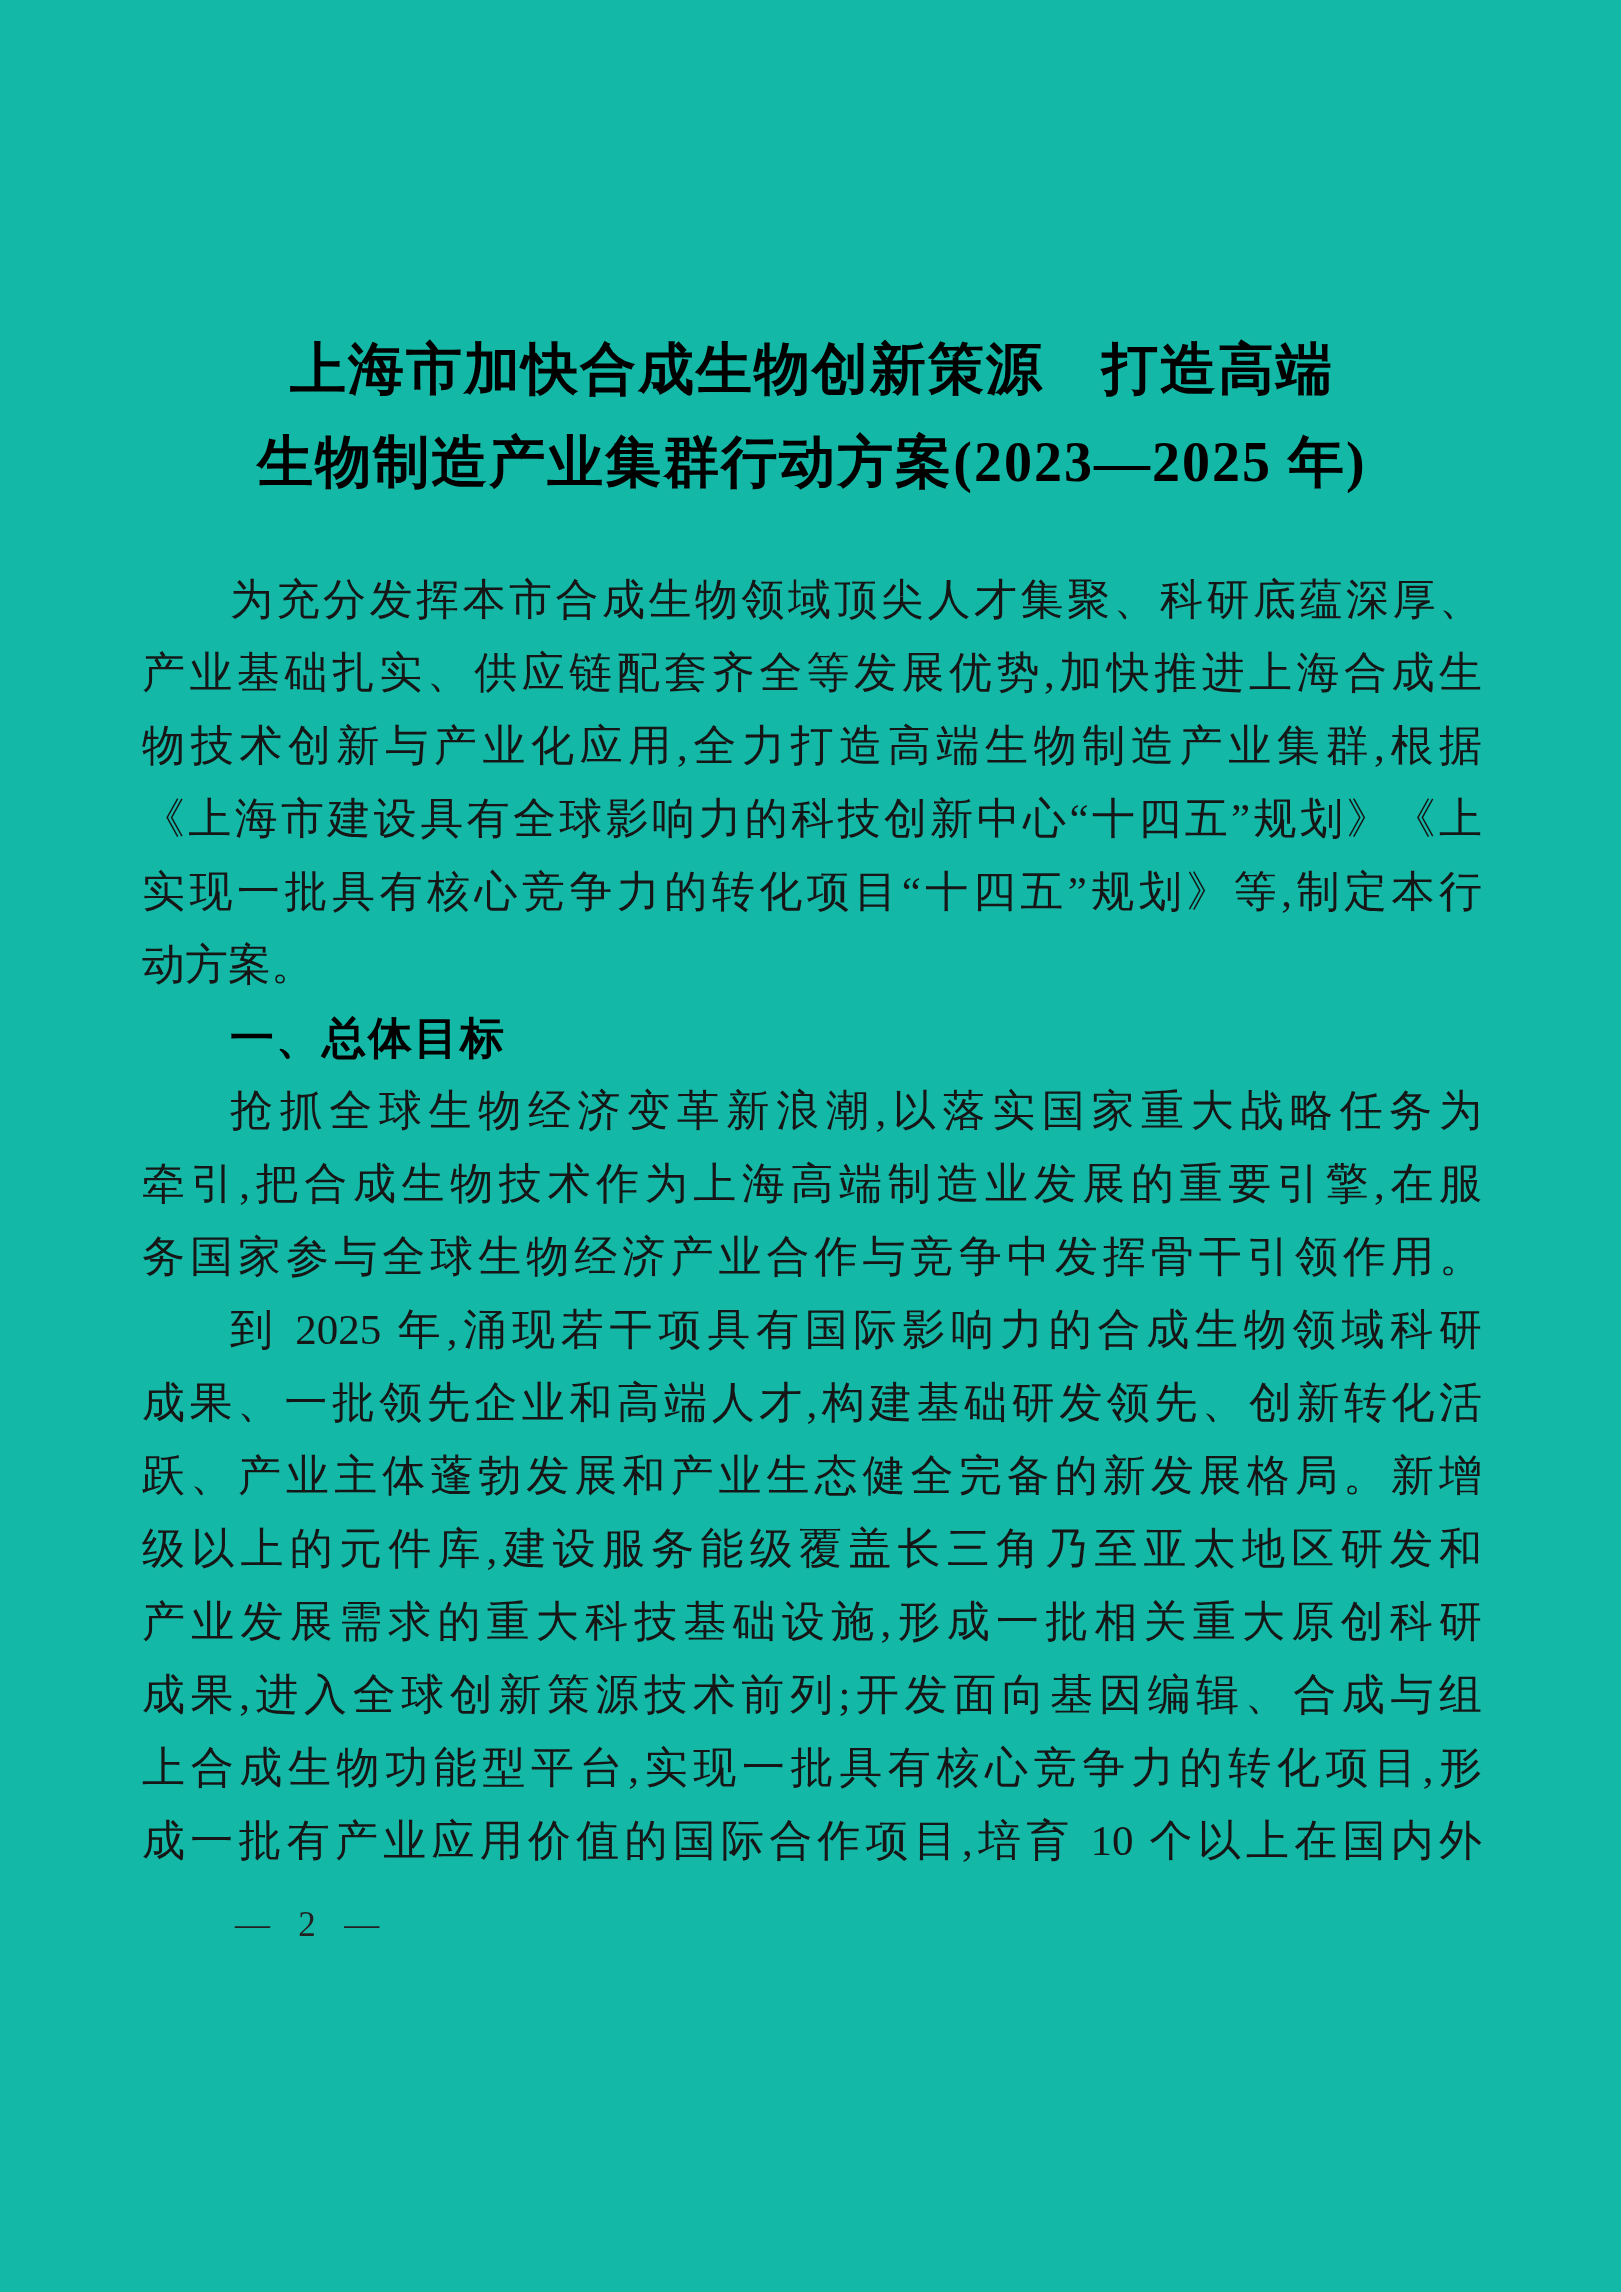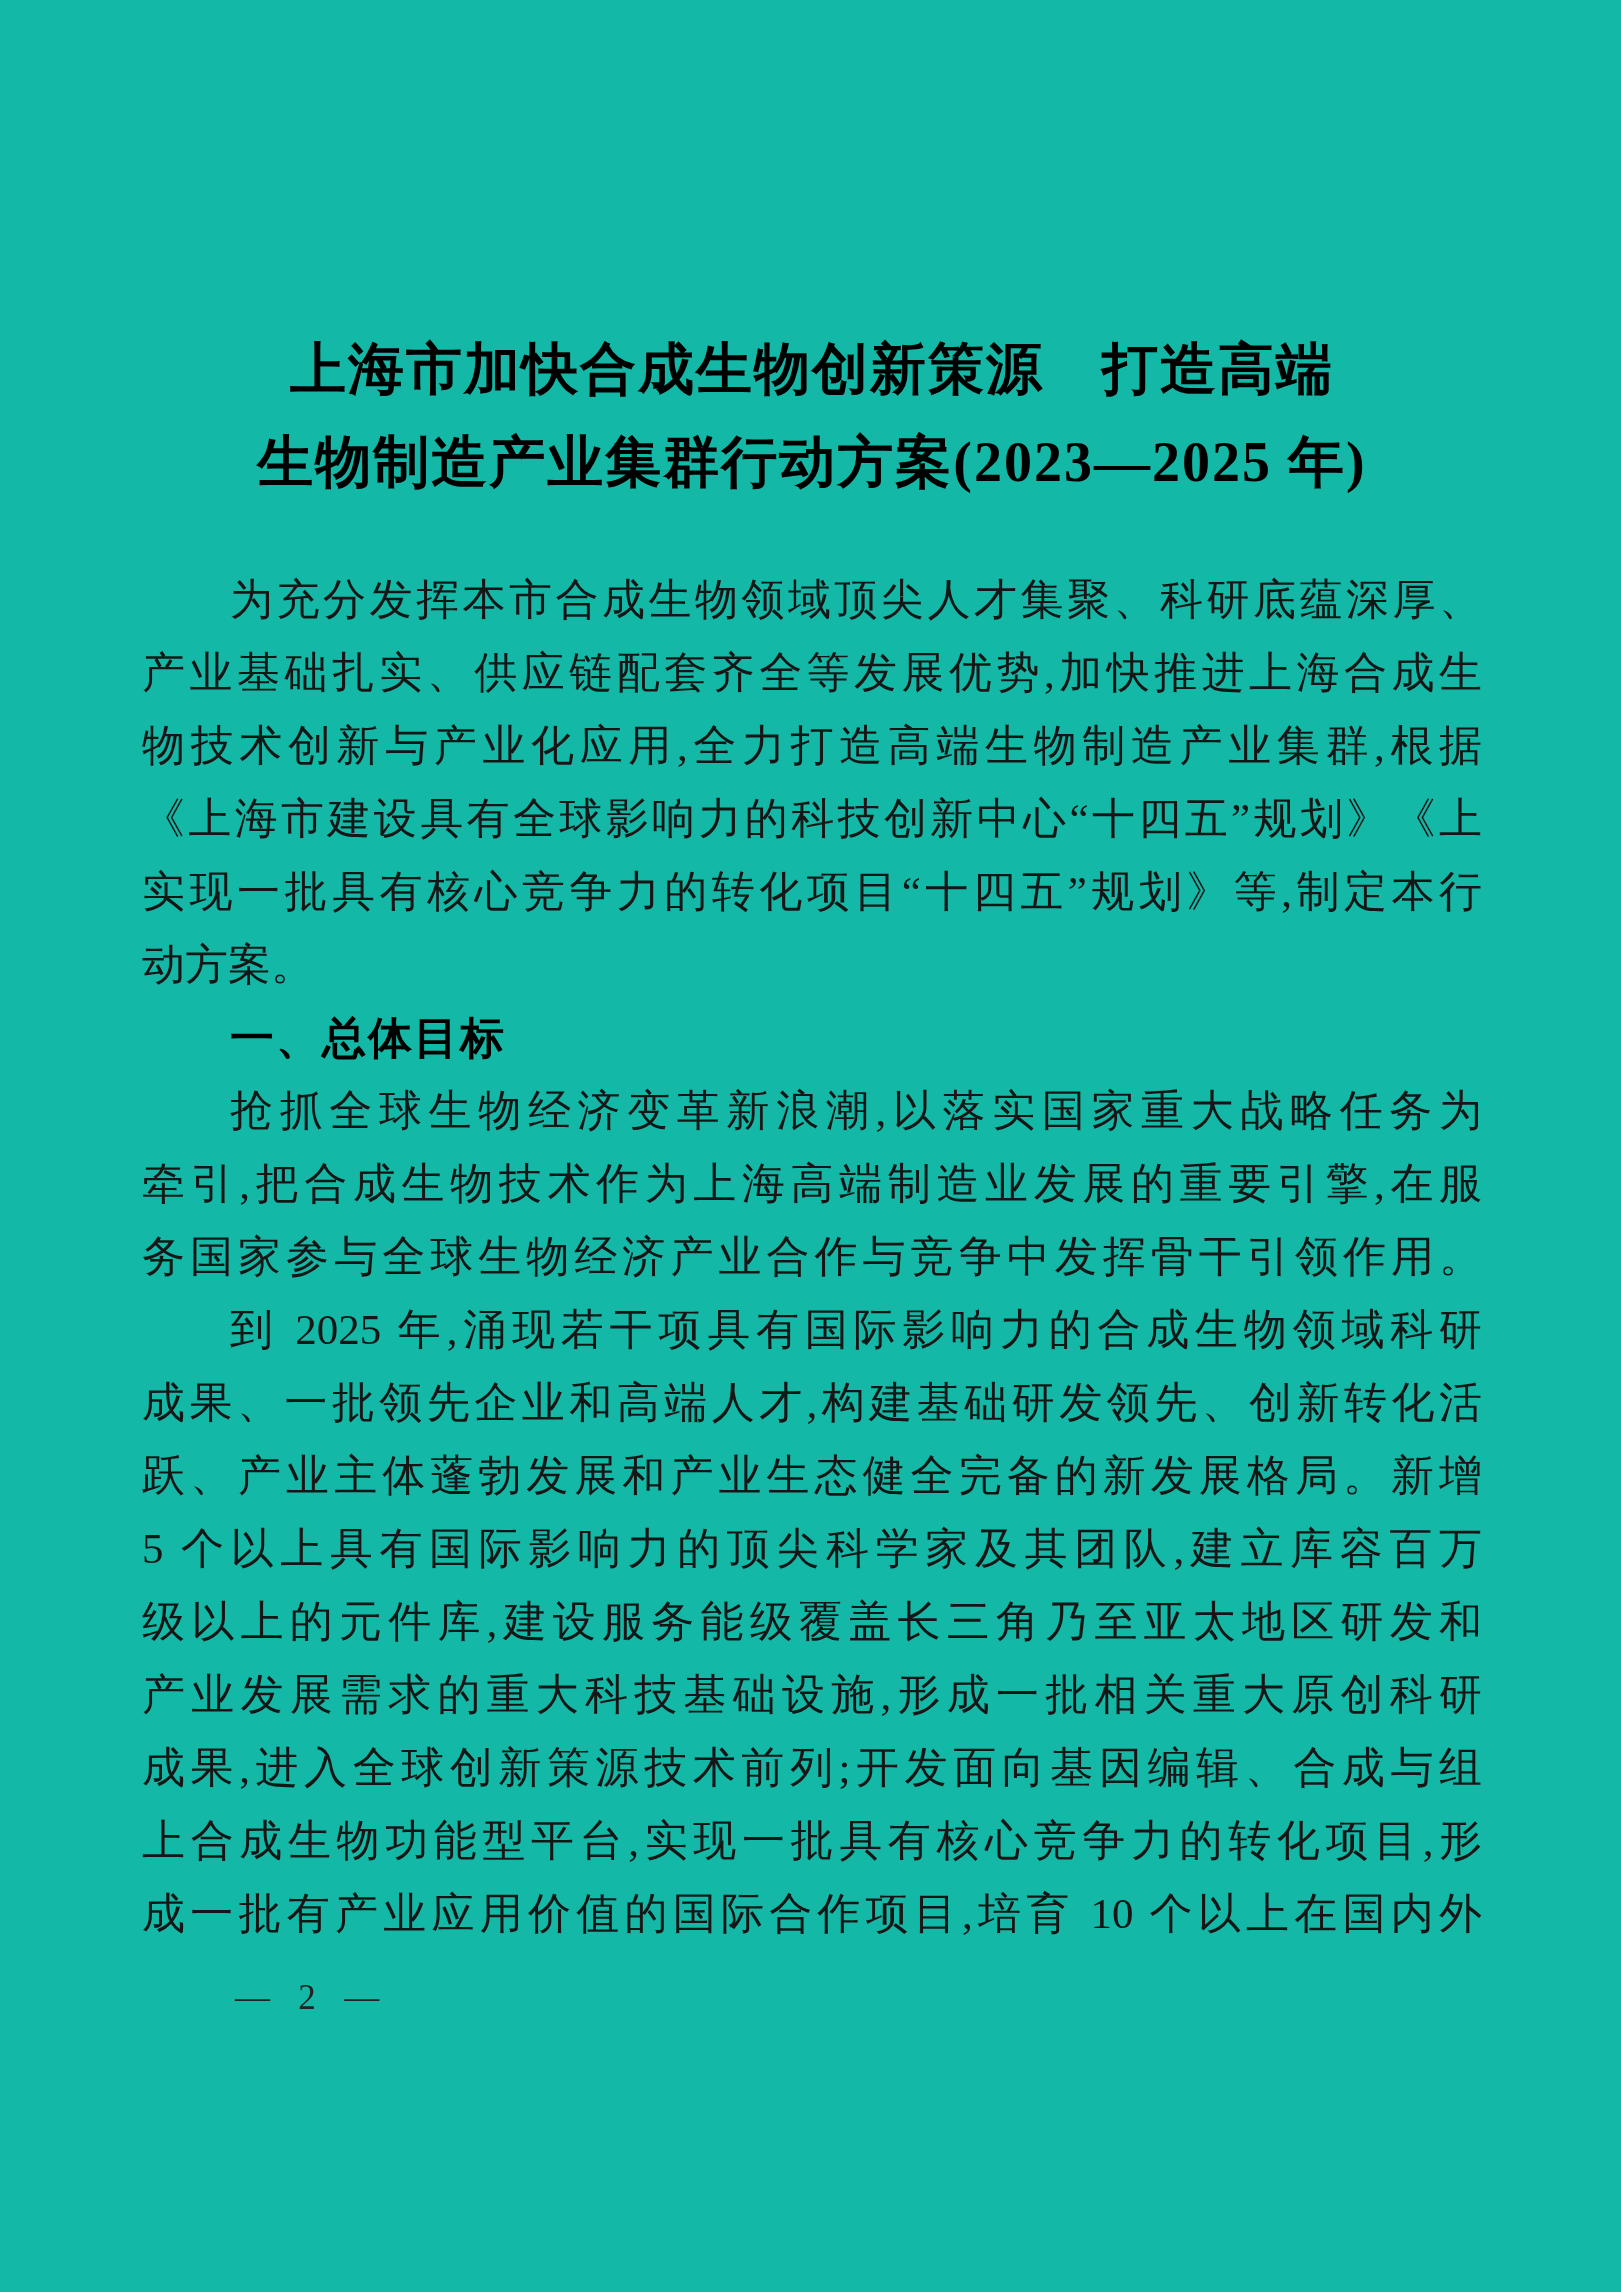--- a/index.html
+++ b/index.html
@@ -86,21 +86,20 @@
 
       <div class="heading">一、总体目标</div>
 
       <div class="line indent">抢抓全球生物经济变革新浪潮,以落实国家重大战略任务为</div>
       <div class="line">牵引,把合成生物技术作为上海高端制造业发展的重要引擎,在服</div>
       <div class="line">务国家参与全球生物经济产业合作与竞争中发挥骨干引领作用。</div>
 
       <div class="line indent">到 2025 年,涌现若干项具有国际影响力的合成生物领域科研</div>
       <div class="line">成果、一批领先企业和高端人才,构建基础研发领先、创新转化活</div>
       <div class="line">跃、产业主体蓬勃发展和产业生态健全完备的新发展格局。新增</div>
-      <div class="line">5 个以上具有国际影响力的顶尖科学家及其团队,建立库容百万</div>
       <div class="line">级以上的元件库,建设服务能级覆盖长三角乃至亚太地区研发和</div>
       <div class="line">产业发展需求的重大科技基础设施,形成一批相关重大原创科研</div>
       <div class="line">成果,进入全球创新策源技术前列;开发面向基因编辑、合成与组</div>
       <div class="line">上合成生物功能型平台,实现一批具有核心竞争力的转化项目,形</div>
       <div class="line">成一批有产业应用价值的国际合作项目,培育 10 个以上在国内外</div>
     </div>
 
     <div class="footer">— 2 —</div>
 
   </div>

